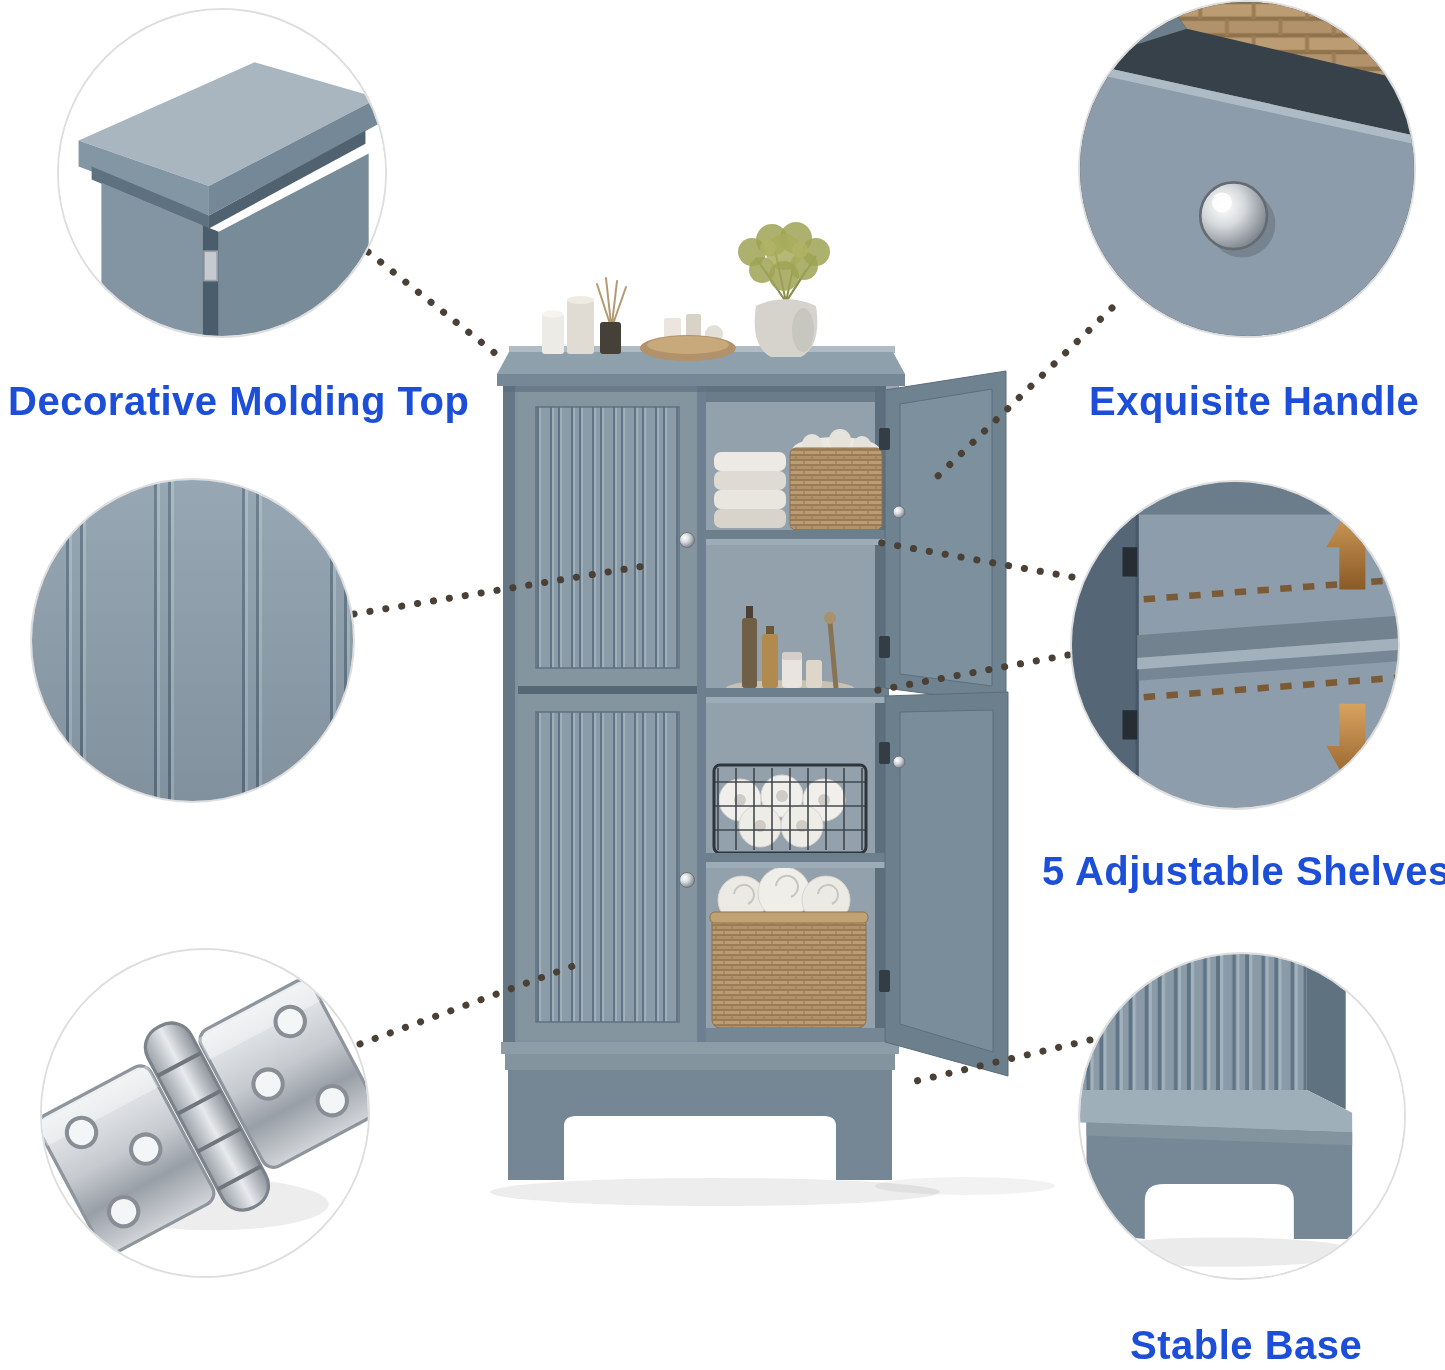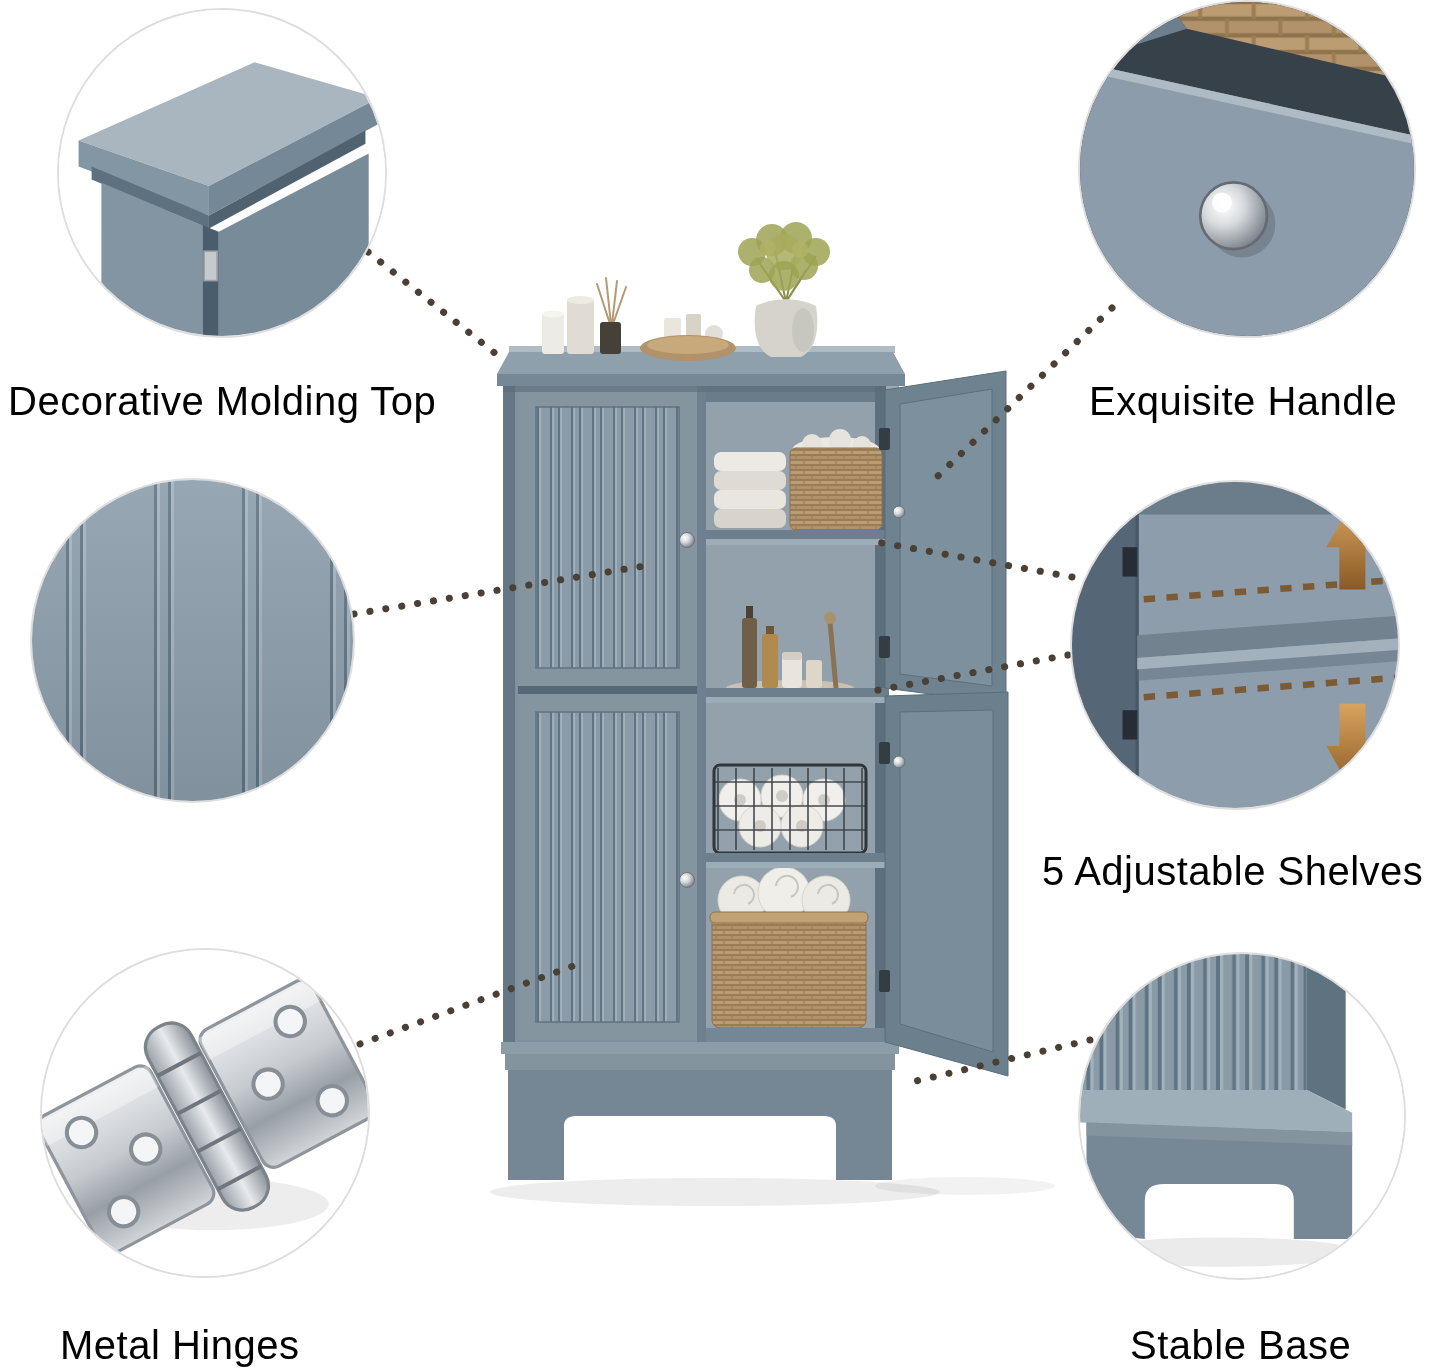--- a/index.html
+++ b/index.html
@@ -26,22 +26,22 @@
       repeating-linear-gradient(90deg,
         #8c9dab 0px, #8c9dab 34px,
         #5e7484 34px, #5e7484 37px,
         #a2b2bd 37px, #a2b2bd 40px,
         #8c9dab 40px, #8c9dab 48px,
         #5e7484 48px, #5e7484 51px,
         #a2b2bd 51px, #a2b2bd 54px,
         #8c9dab 54px, #8c9dab 88px);
   }
   .label{
-    position:absolute;font-weight:normal;font-size:40px;line-height:1.05;
-    color:#000000;white-space:nowrap;letter-spacing:0.5px;
+    position:absolute;font-weight:bold;font-size:40px;line-height:1.05;
+    color:#1d4ed8;white-space:nowrap;letter-spacing:0.5px;
   }
   .lbl-molding{left:8px;top:380px;}
   .lbl-dualline{left:52px;top:850px;}
   .lbl-hinges{left:60px;top:1324px;}
   .lbl-handle{left:1089px;top:380px;}
   .lbl-shelves{left:1042px;top:850px;}
   .lbl-base{left:1130px;top:1324px;text-align:right;}
 </style>
 </head>
 <body>
@@ -332,18 +332,17 @@
       <ellipse cx="44" cy="92" rx="42" ry="4.5" fill="#000000" opacity="0.08"></ellipse>
       <rect x="0" y="0" width="70" height="42" fill="url(#beadS)"></rect>
       <polygon points="70,0 82,6 82,48 70,42" fill="#5f7280"></polygon>
       <polygon points="0,42 70,42 84,49 84,55 0,52" fill="#9fafba"></polygon>
       <path d="M2,52 L84,55 L84,88 L66,88 L66,76 Q66,71 60,71 L26,71 Q20,71 20,76 L20,88 L2,86 Z" fill="#768895"></path>
       <path d="M2,52 L84,55 L84,59 L2,56 Z" fill="#83949f"></path>
     </svg>
   </div>
 
   <div class="label lbl-molding">Decorative Molding Top</div>
-  <div class="label lbl-hinges">Metal Hinges</div>
   <div class="label lbl-handle">Exquisite Handle</div>
   <div class="label lbl-shelves">5 Adjustable Shelves</div>
   <div class="label lbl-base">Stable Base</div>
 
 </div>
 
 </body></html>

